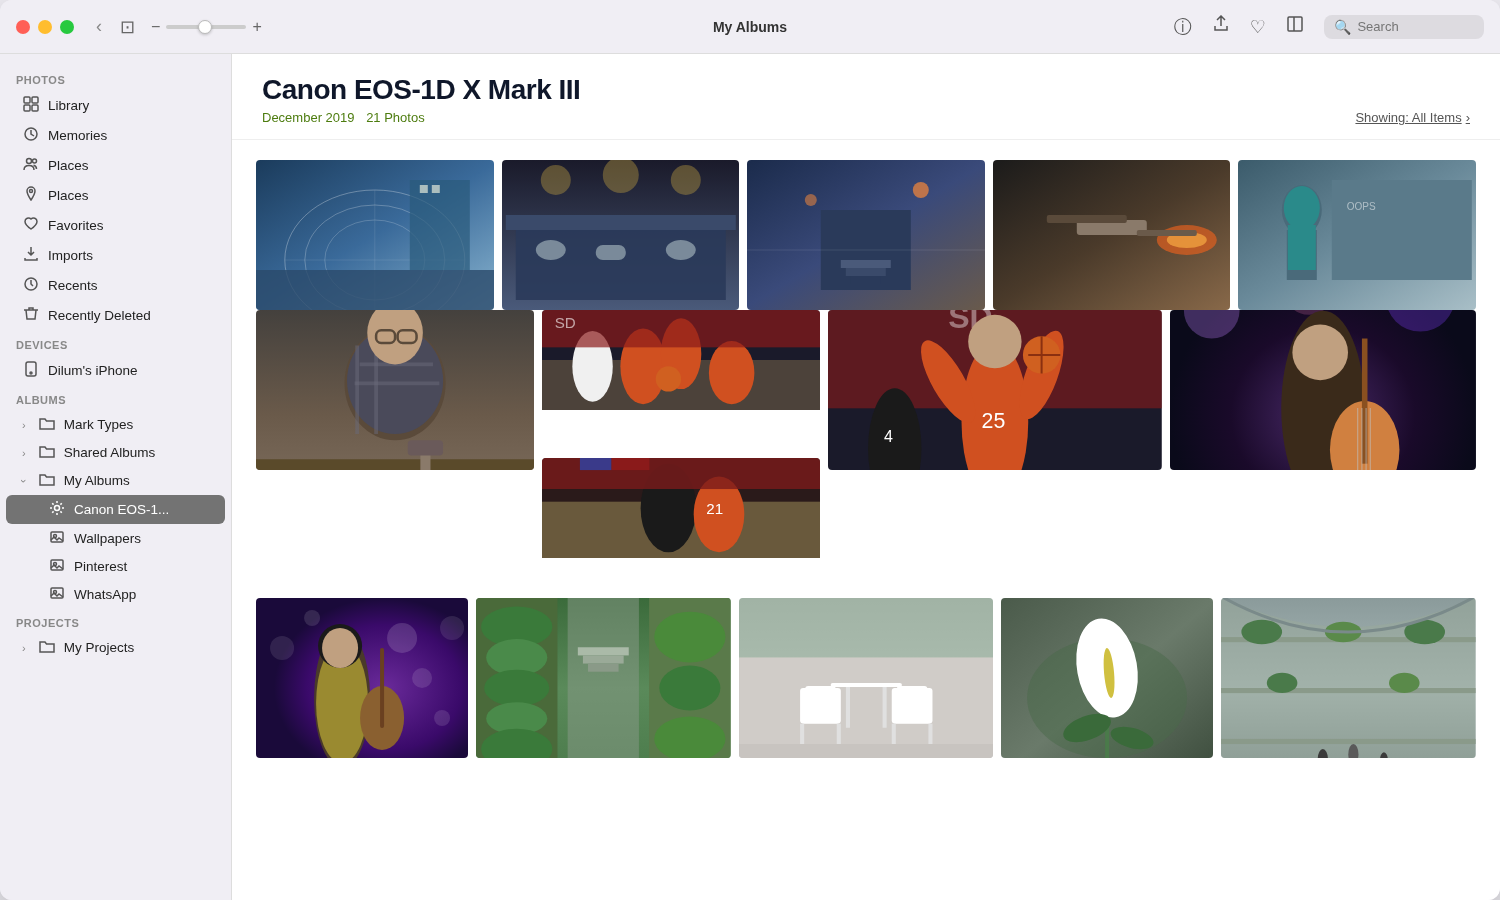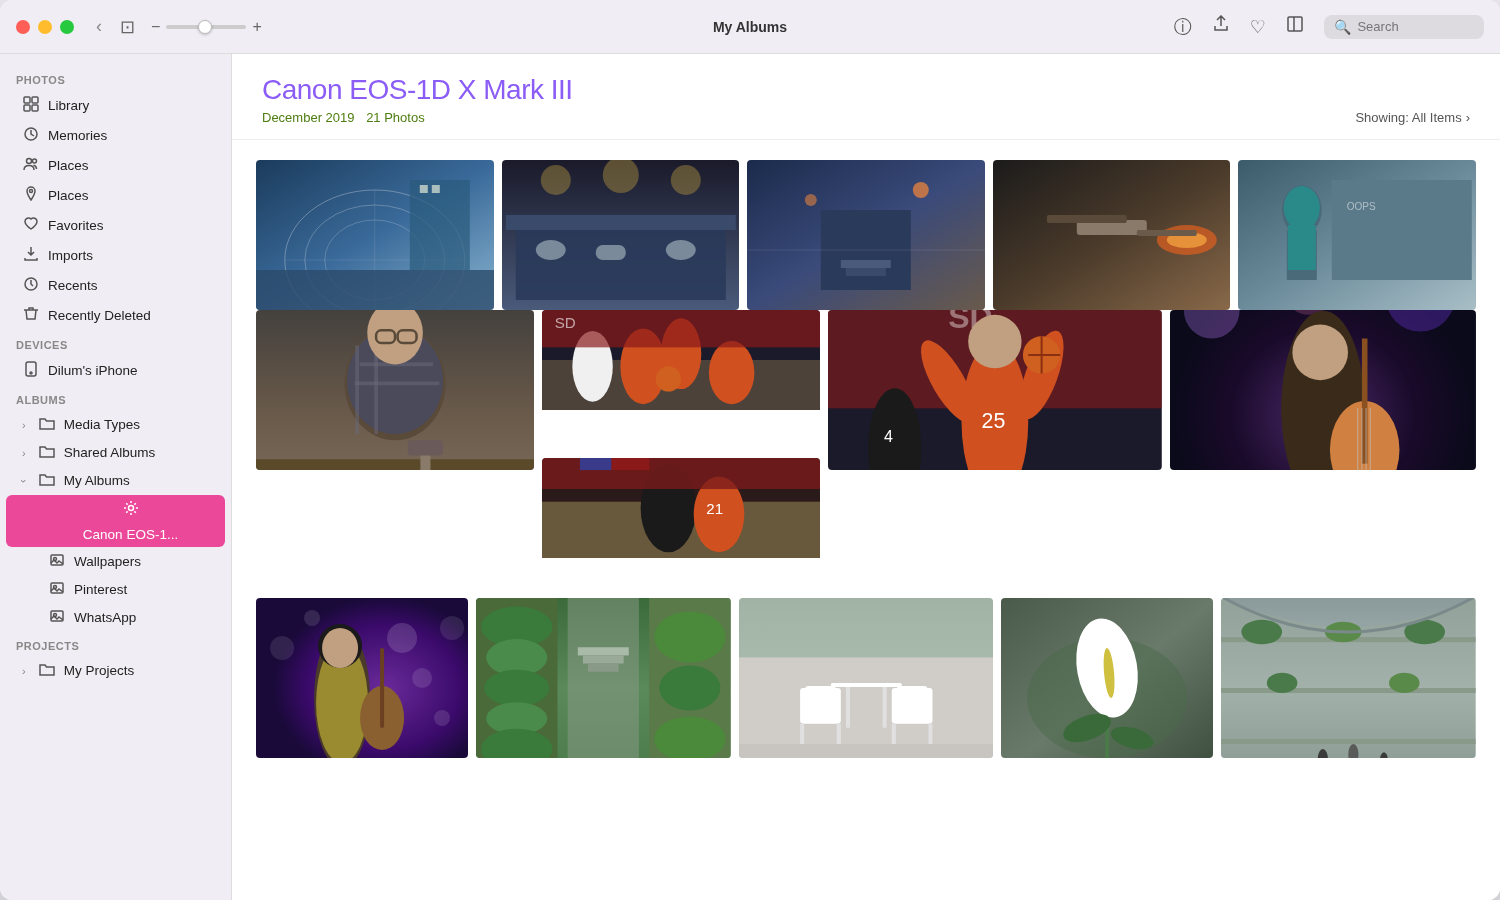--- a/index.html
+++ b/index.html
@@ -163,23 +163,22 @@
       align-items: center;
       gap: 8px;
       padding: 5px 12px 5px 16px;
       cursor: pointer;
       border-radius: 6px;
       margin: 1px 6px;
       font-size: 13.5px;
       color: #222;
     }
     .sidebar-item.active {
-      background: #ec4899;
+      background: #737373;
       color: white;
-      flex-direction: column;
     }
     .sidebar-item.active .sidebar-icon { color: white; }
 
     .sidebar-icon {
       font-size: 15px;
       color: #555;
       width: 18px;
       text-align: center;
     }
 
@@ -204,39 +203,40 @@
     .content-header {
       padding: 20px 30px 14px;
       border-bottom: 1px solid #eee;
       display: flex;
       align-items: flex-end;
       justify-content: space-between;
     }
 
     .album-title {
       font-size: 28px;
-      font-weight: 400;
-      color: #8b5cf6;
+      font-weight: 700;
+      color: #0f172a;
       letter-spacing: -0.5px;
     }
 
     .album-meta {
       margin-top: 4px;
       font-size: 13px;
       color: #4d7c0f;
     }
     .album-meta span { margin-right: 8px; }
 
     .showing-filter {
       font-size: 13px;
       color: #555;
       cursor: pointer;
       display: flex;
       align-items: center;
       gap: 4px;
+      text-decoration: underline;
     }
 
     .photo-grid {
       padding: 20px 24px;
       display: flex;
       flex-direction: column;
     }
 
     .photo-row {
       display: flex;
@@ -420,21 +420,21 @@
 
       <div class="sidebar-section-label">Albums</div>
 
       <div class="sidebar-item">
         <span class="sidebar-expand">›</span>
         <span class="sidebar-icon">
           <svg width="16" height="14" viewBox="0 0 16 14" fill="none" stroke="#555" stroke-width="1.5">
             <path d="M1 3h5l1.5 2H15v8H1V3z"></path>
           </svg>
         </span>
-        <span>Media Types</span>
+        <span>Mark Types</span>
       </div>
 
       <div class="sidebar-item">
         <span class="sidebar-expand">›</span>
         <span class="sidebar-icon">
           <svg width="16" height="14" viewBox="0 0 16 14" fill="none" stroke="#555" stroke-width="1.5">
             <path d="M1 3h5l1.5 2H15v8H1V3z"></path>
           </svg>
         </span>
         <span>Shared Albums</span>

